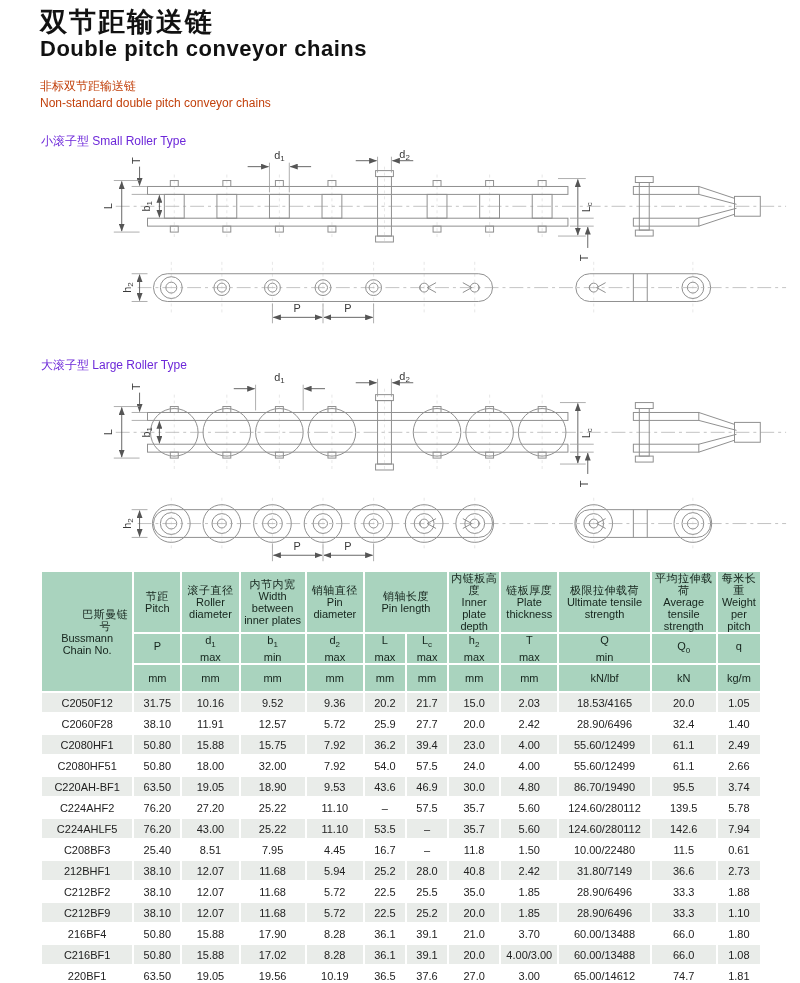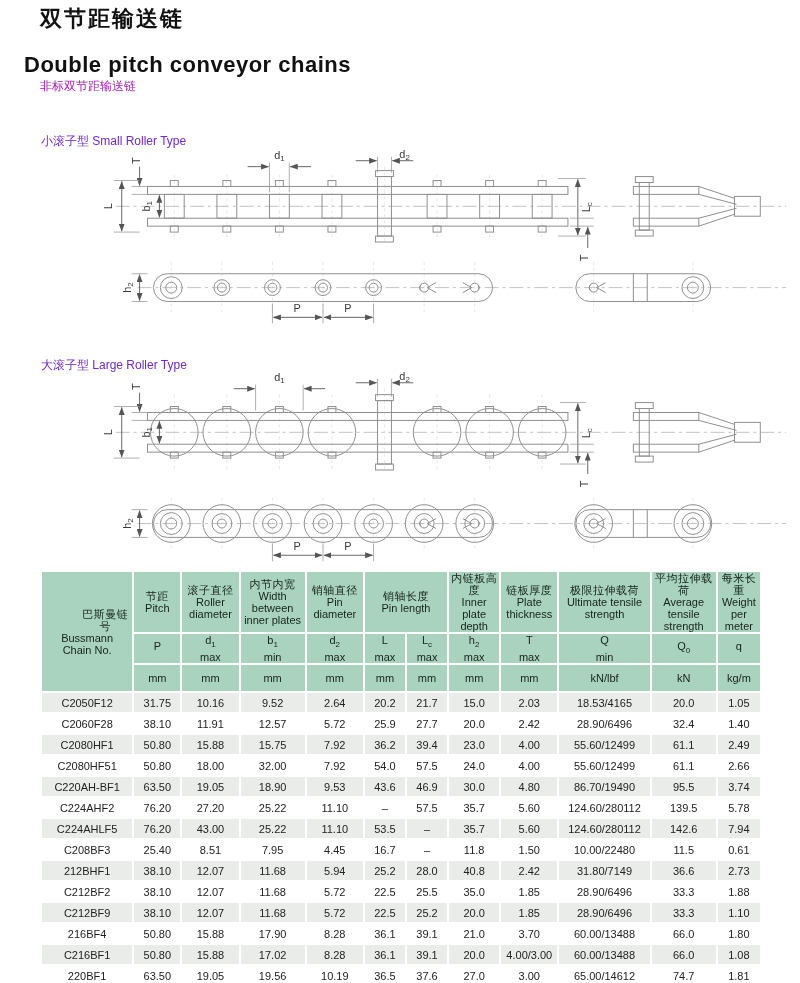--- a/index.html
+++ b/index.html
@@ -1,21 +1,21 @@
 <!DOCTYPE html>
 <html><head>
 <meta charset="utf-8">
 <style>
   html,body{margin:0;padding:0;background:#fff;}
   body{width:800px;height:983px;position:relative;font-family:"Liberation Sans",sans-serif;color:#111;overflow:hidden;}
   .abs{position:absolute;}
   
-  .title-zh{left:40px;top:4px;font-size:22px;font-weight:bold;letter-spacing:2px;}
-  .title-en{left:24px;top:36px;font-size:22px;font-weight:bold;letter-spacing:.5px;margin-top:16px;}
-  .subtitle{left:40px;top:78px;font-size:12px;line-height:17px;color:#a21caf;}
+  .title-zh{left:40px;top:4px;font-size:27px;font-weight:bold;letter-spacing:2px;}
+  .title-en{left:40px;top:36px;font-size:22px;font-weight:bold;letter-spacing:.5px;}
+  .subtitle{left:40px;top:78px;font-size:12px;line-height:17px;color:#c2410c;}
   .section-label{font-size:12px;color:#6d28d9;}
   .sec1{left:41px;top:133px;}
   .sec2{left:41px;top:357px;}
   
   svg{display:block;}
   .ln{stroke:#8f8f8f;stroke-width:1;fill:none;}
   .cl{stroke:#b3b3b3;stroke-width:.8;stroke-dasharray:14 4 3 4;fill:none;}
   .vcl{stroke:#dcdcdc;stroke-width:.7;stroke-dasharray:3 3;fill:none;}
   .ext{stroke:#9a9a9a;stroke-width:.8;fill:none;}
   .dim{stroke:#555;stroke-width:.9;fill:none;}
@@ -36,20 +36,21 @@
   .spec-table tbody tr.even td{background:#ffffff;}
   sub{font-size:8px;}
 </style>
 </head>
 <body>
 
 <div class="abs title-zh">双节距输送链</div>
 <div class="abs title-en">Double pitch conveyor chains</div>
 <div class="abs subtitle">
   <div>非标双节距输送链</div>
+  <div>Non-standard double pitch conveyor chains</div>
 </div>
 
 <div class="abs section-label sec1">小滚子型 Small Roller Type</div>
 
 <svg class="abs" style="left:90px;top:146px;" width="704" height="192" viewBox="0 0 710 192">
   <defs>
     <marker id="ar" viewBox="0 0 8 6" markerWidth="8" markerHeight="6" refX="7.5" refY="3" orient="auto-start-reverse" markerUnits="userSpaceOnUse">
       <path d="M0,0L8,3L0,6Z" fill="#555"></path>
     </marker>
   </defs>
@@ -461,21 +462,21 @@
       <th>
           <div class="zh">极限拉伸载荷</div>
           <div class="en">Ultimate tensile strength</div>
         </th>
       <th>
           <div class="zh">平均拉伸载荷</div>
           <div class="en">Average tensile strength</div>
         </th>
       <th>
           <div class="zh">每米长重</div>
-          <div class="en">Weight per meter</div>
+          <div class="en">Weight per pitch</div>
         </th>
     </tr>
     <tr class="hrow2">
       <th><span>P</span><sub></sub><div></div></th>
       <th><span>d</span><sub>1</sub><div>max</div></th>
       <th><span>b</span><sub>1</sub><div>min</div></th>
       <th><span>d</span><sub>2</sub><div>max</div></th>
       <th><span>L</span><sub></sub><div>max</div></th>
       <th><span>L</span><sub>c</sub><div>max</div></th>
       <th><span>h</span><sub>2</sub><div>max</div></th>
@@ -497,21 +498,21 @@
       <th>kN</th>
       <th>kg/m</th>
     </tr>
   </thead>
   <tbody>
       <tr class="odd">
         <td>C2050F12</td>
         <td>31.75</td>
         <td>10.16</td>
         <td>9.52</td>
-        <td>2.64</td>
+        <td>9.36</td>
         <td>20.2</td>
         <td>21.7</td>
         <td>15.0</td>
         <td>2.03</td>
         <td>18.53/4165</td>
         <td>20.0</td>
         <td>1.05</td>
       </tr>
       <tr class="even">
         <td>C2060F28</td>

